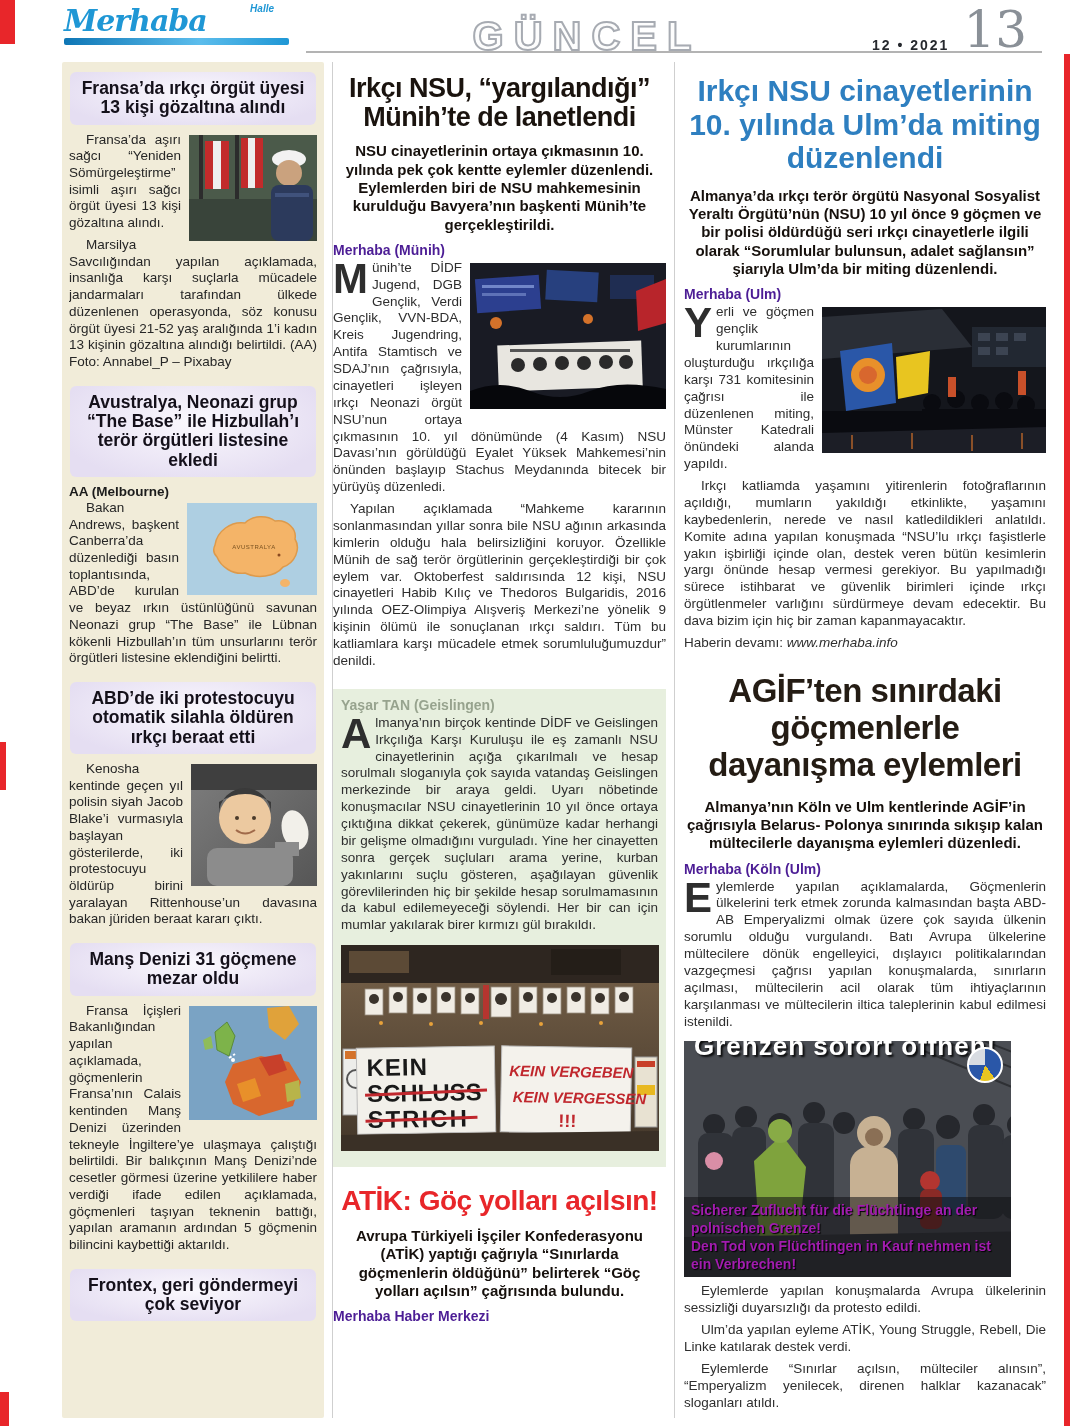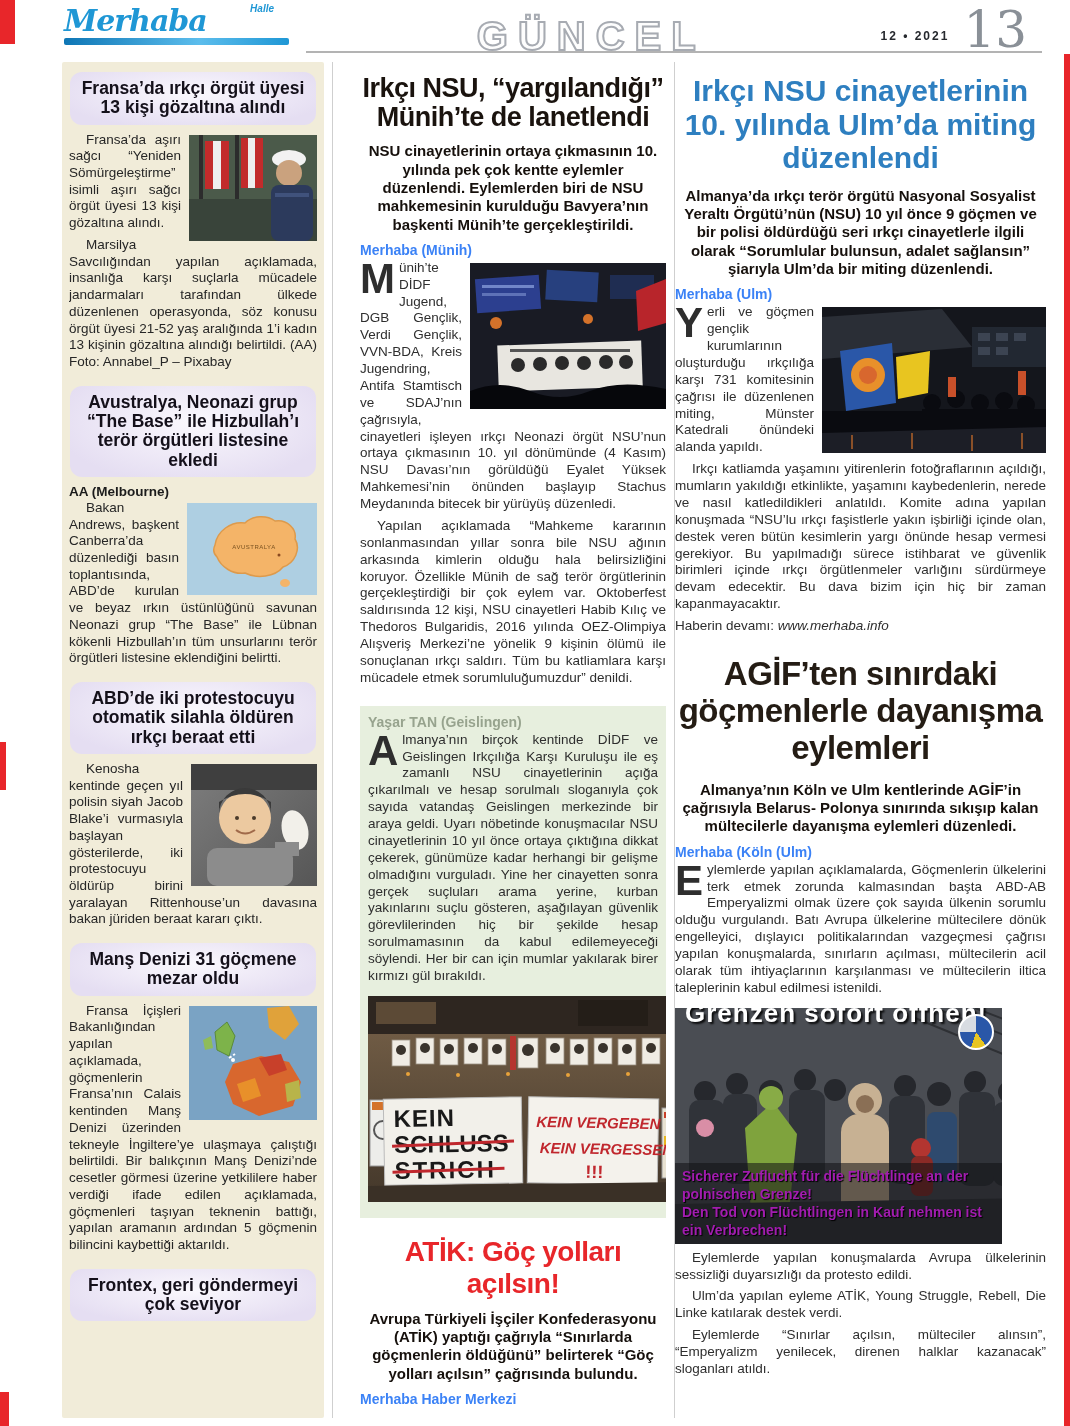--- a/index.html
+++ b/index.html
@@ -16,48 +16,48 @@
   .logo-wrap{position:relative;width:238px;}
   .logo-text{font-family:"DejaVu Serif",serif;font-style:italic;font-weight:bold;
              font-size:30px;color:#1f97d5;line-height:1;display:block;letter-spacing:-1px;}
   .logo-halle{position:absolute;top:-3px;right:28px;font-size:10px;font-style:italic;
               font-weight:bold;color:#1f97d5;}
   .logo-bar{height:7px;background:linear-gradient(90deg,#0e76b5,#5cbdec 60%,#1f97d5);
             margin-top:2px;border-radius:2px;width:225px;}
   .section-title{flex:1;text-align:center;font-size:40px;font-weight:800;letter-spacing:10px;
                  color:#fdfdfd;-webkit-text-stroke:2px #a7abb2;text-shadow:0 0 1px #9aa0a8;margin-top:8px;}
   .page-meta{display:flex;align-items:flex-end;margin-top:2px;}
-  .date{font-size:12px;font-weight:bold;color:#26292e;letter-spacing:2px;margin-bottom:10px;}
+  .date{font-size:14px;font-weight:bold;color:#26292e;letter-spacing:2px;margin-bottom:0;}
   .page-num{font-size:50px;color:#8a9097;font-family:"DejaVu Serif",serif;line-height:0.9;margin-left:14px;}
   .header-rule{position:absolute;left:306px;right:28px;top:51px;height:2px;background:#b3b3b3;}
 
   
   .columns{display:flex;margin:8px 24px 0 62px;gap:8px;height:1356px;overflow:hidden;}
   .col{box-sizing:border-box;overflow:hidden;}
   .col-left{width:262px;background:#f1ecd9;padding:0 7px 30px;border-radius:2px;}
-  .col-mid{width:334px;border-left:1px solid #cfcfcf;padding-left:27px;}
-  .col-right{flex:1;border-left:1px solid #cfcfcf;}
-
-  
-  .lhead{margin:10px 1px 7px;padding:7px 5px;border-radius:12px;
+  .col-mid{width:334px;border-left:1px solid #cfcfcf;padding-left:0;}
+  .col-right{flex:1;border-left:1px solid #cfcfcf;padding-left:9px;}
+
+  
+  .lhead{margin:10px 1px 7px;padding:7px 5px;border-radius:6px;
          background:radial-gradient(ellipse at 50% 40%,#faf8fd 0%,#e5def2 80%);
          font-size:17.5px;line-height:1.1;text-align:center;font-weight:800;color:#14101a;}
   .l-body{overflow:hidden;}
   .l-body p{font-size:13.5px;line-height:1.24;margin:0 0 5px;text-align:justify;
             text-indent:17px;color:#262626;}
   .source{font-size:13.5px;font-weight:bold;color:#1b1b1b;margin:2px 0 1px;}
   .float-img{float:right;margin:3px 0 4px 8px;line-height:0;}
   .float-img svg{display:block;}
 
   
   .m-title{font-size:27px;font-weight:800;line-height:1.08;text-align:center;
            margin:12px 0 10px;color:#1a130e;letter-spacing:-0.5px;}
   .subhead{font-size:15px;font-weight:800;line-height:1.22;text-align:center;
            margin:0 2px 8px;color:#16100c;}
-  .byline{font-size:14px;font-weight:bold;color:#3b82f6;margin:6px 0 2px;}
+  .byline{font-size:14px;font-weight:bold;color:#4c1d95;margin:6px 0 2px;}
   .a-body{overflow:hidden;}
   .a-body p{font-size:13.5px;line-height:1.25;text-align:justify;margin:0 0 5px;color:#2e2e2e;}
   .a-body p.ind{text-indent:17px;}
   p.dropcap::first-letter{float:left;font-size:42px;line-height:33px;
                           padding:2px 4px 0 0;font-weight:bold;}
   .more{font-size:13.5px;color:#2e2e2e;margin:0;}
   .url{font-style:italic;}
 
   
   .unut{background:#e7efde;margin-top:14px;padding:2px 8px 10px;}

